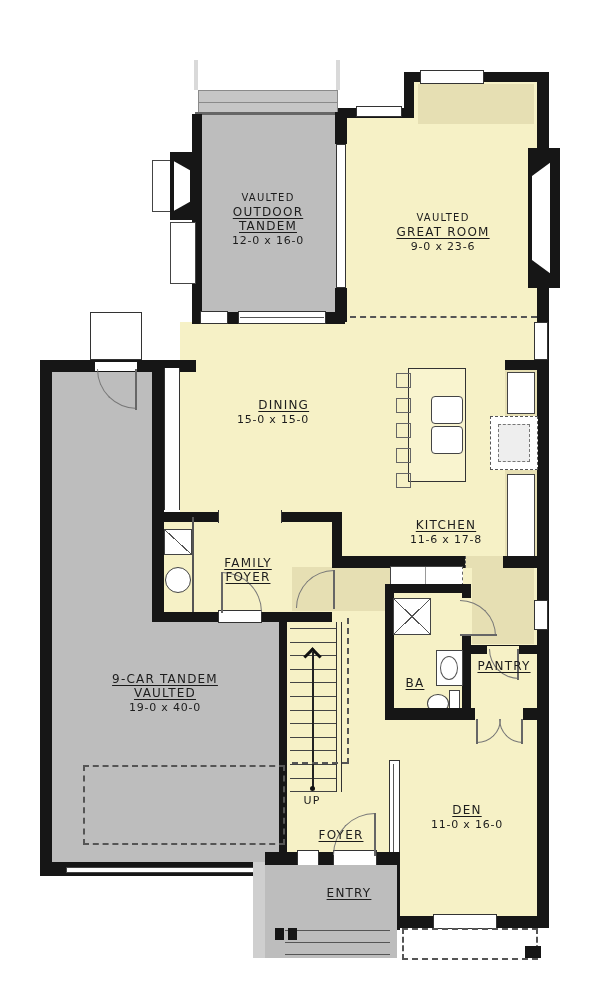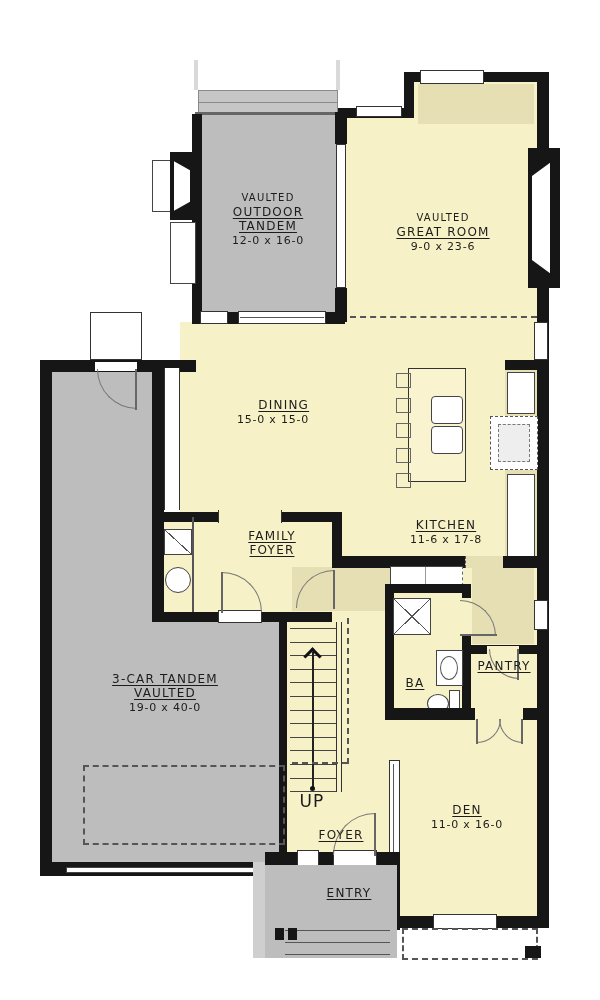--- a/index.html
+++ b/index.html
@@ -199,27 +199,27 @@
   <div class="lbl" style="left:273px;top:398px;text-align:right;">
     <span class="u">DINING</span><br>
     <span class="dims">15-0 x 15-0</span>
   </div>
 
   <div class="lbl" style="left:446px;top:518px;">
     <span class="u">KITCHEN</span><br>
     <span class="dims">11-6 x 17-8</span>
   </div>
 
-  <div class="lbl" style="left:248px;top:529px;margin-left:24px;">
+  <div class="lbl" style="left:248px;top:556px;">
     <span class="u">FAMILY</span><br>
     <span class="u">FOYER</span>
   </div>
 
   <div class="lbl" style="left:165px;top:672px;">
-    <span class="u">3-CAR TANDEM</span><br>
+    <span class="u">9-CAR TANDEM</span><br>
     <span class="u">VAULTED</span><br>
     <span class="dims">19-0 x 40-0</span>
   </div>
 
   <div class="lbl" style="left:415px;top:676px;">
     <span class="u">BA</span>
   </div>
 
   <div class="lbl" style="left:504px;top:659px;">
     <span class="u">PANTRY</span>
@@ -231,17 +231,17 @@
   </div>
 
   <div class="lbl" style="left:341px;top:828px;">
     <span class="u">FOYER</span>
   </div>
 
   <div class="lbl" style="left:349px;top:886px;">
     <span class="u">ENTRY</span>
   </div>
 
-  <div class="lbl" style="left:312px;top:794px;font-size:17px;">
+  <div class="lbl" style="left:312px;top:794px;font-size:11px;">
     <span>UP</span>
   </div>
 
 </div>
 
 </body></html>

